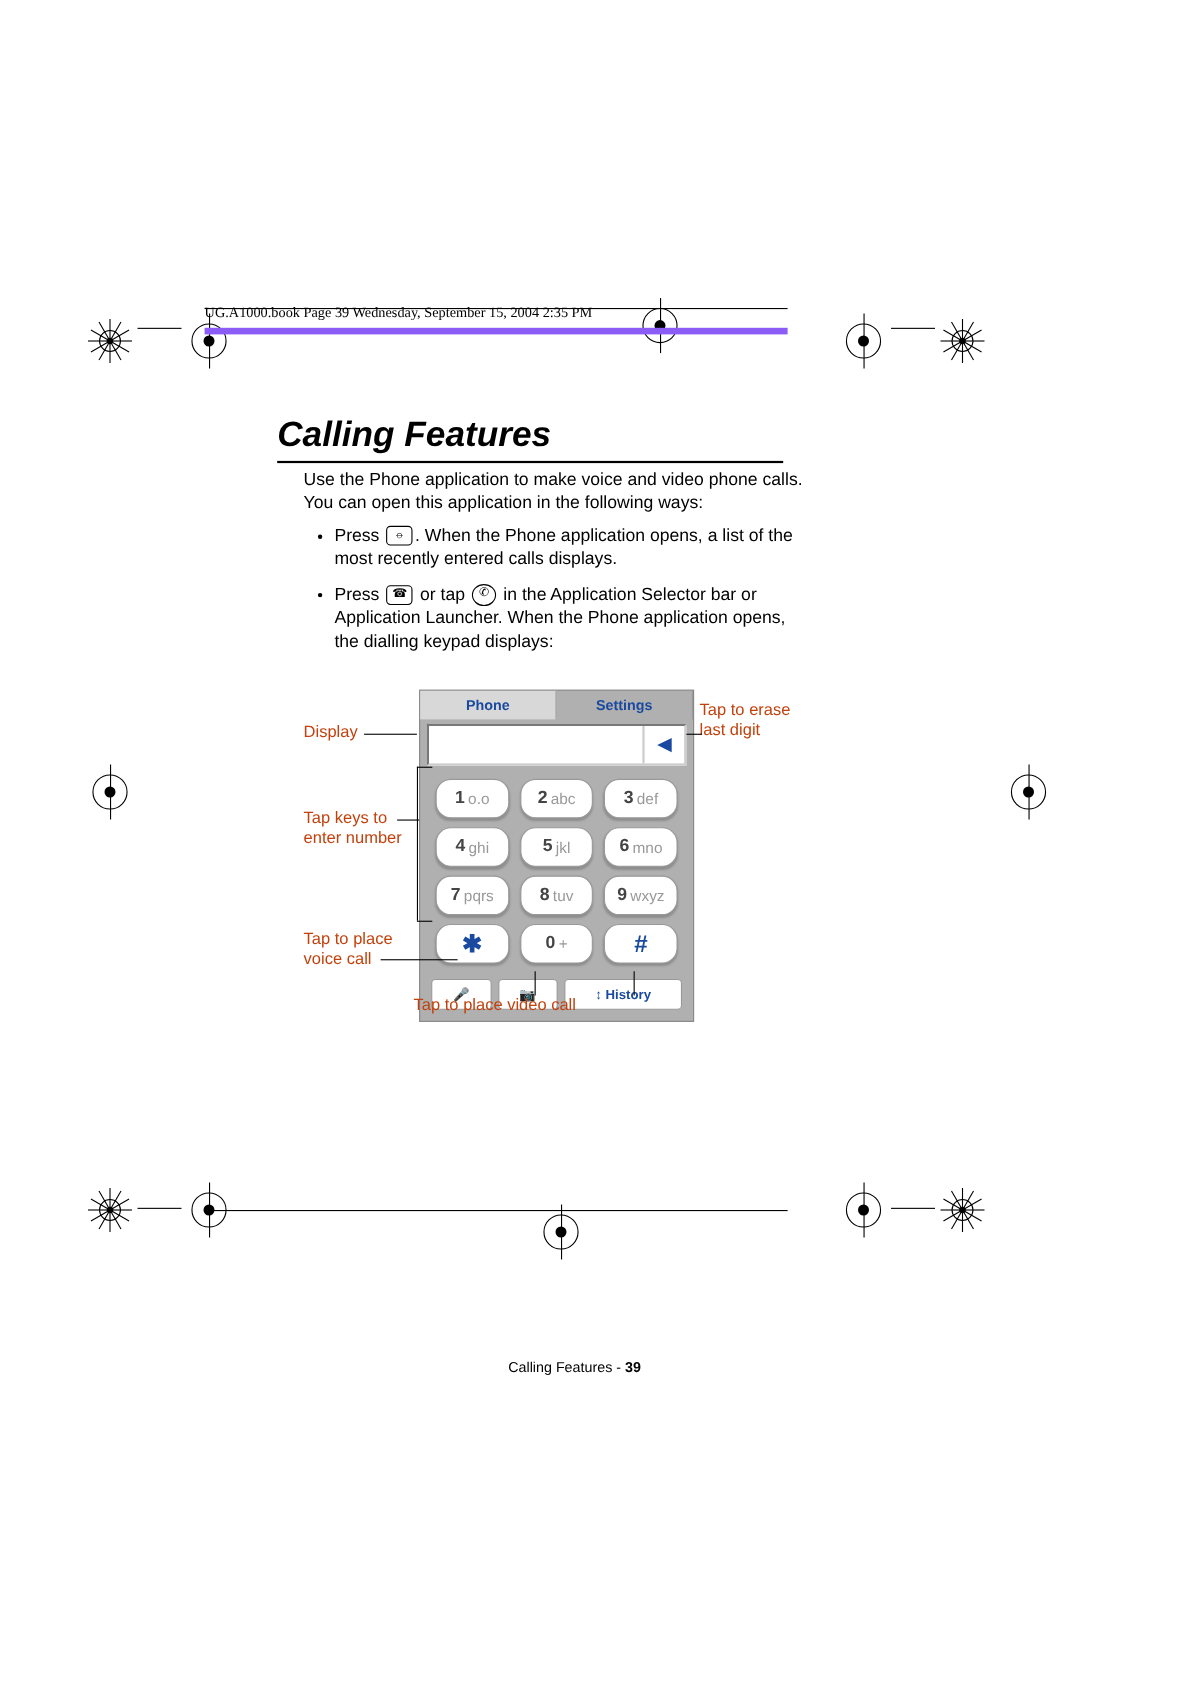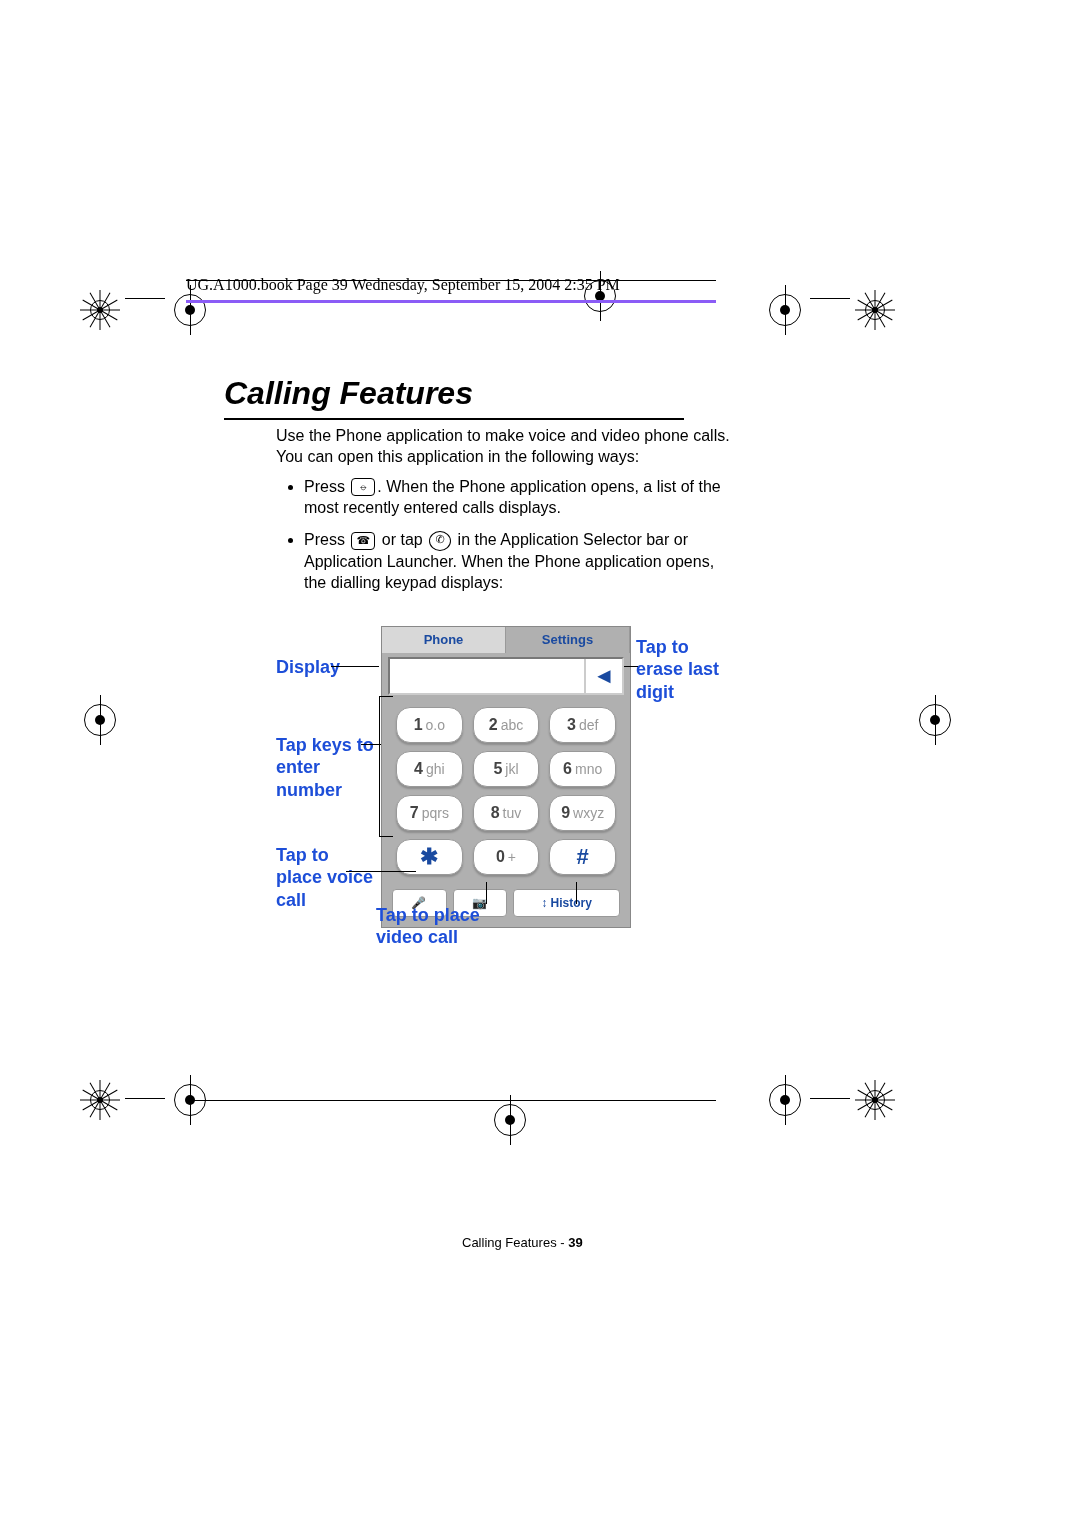--- a/index.html
+++ b/index.html
@@ -32,35 +32,35 @@
   .crop-mark .target .dot{width:10px;height:10px;background:#000;border-radius:50%;}
   .cm-line {position:absolute; background:#000;}
 
   .page-area {
     position: absolute;
     left: 186px;
     top: 270px;
     width: 530px;
   }
   .header-line {
-    font-size: 16px;
+    font-size: 13px;
     font-family: "Times New Roman", serif;
     padding: 6px 0;
-    border-bottom: 3px solid #8b5cf6;
+    border-bottom: 6px solid #8b5cf6;
   }
   .chapter-title {
     margin-top: 72px;
     font-family: Arial, sans-serif;
     font-size: 32px;
     font-weight: bold;
     font-style: italic;
     padding-bottom: 6px;
     border-bottom: 2px solid #000;
     width: 460px;
-    margin-left: 38px;
+    margin-left: 66px;
   }
   .content {
     margin-left: 90px;
     width: 460px;
   }
   .section-title {
     margin-top: 40px;
     font-size: 22px;
     font-style: italic;
     font-weight: bold;
@@ -133,21 +133,21 @@
     display:flex; gap:6px; padding:4px 10px 10px 10px;
   }
   .bottom-btn {
     background:#fff; border:1px solid #999; border-radius:4px;
     height:26px; display:flex; align-items:center; justify-content:center;
     font-size:12px; font-weight:bold; color:#1a4aa0;
   }
   .bb1{flex:1;} .bb2{flex:1;} .bb3{flex:2;}
 
   .callout {
-    position:absolute; font-size:18px; line-height:1.25; color:#1d4ed8;font-weight:bold;
+    position:absolute; font-size:15px; line-height:1.25; color:#c2410c;
   }
   .callout-line { position:absolute; background:#000; }
   .page-footer {
     position:absolute;
     left: 276px;
     top: 965px;
     width: 460px;
     font-size:13px;
   }
 </style>

